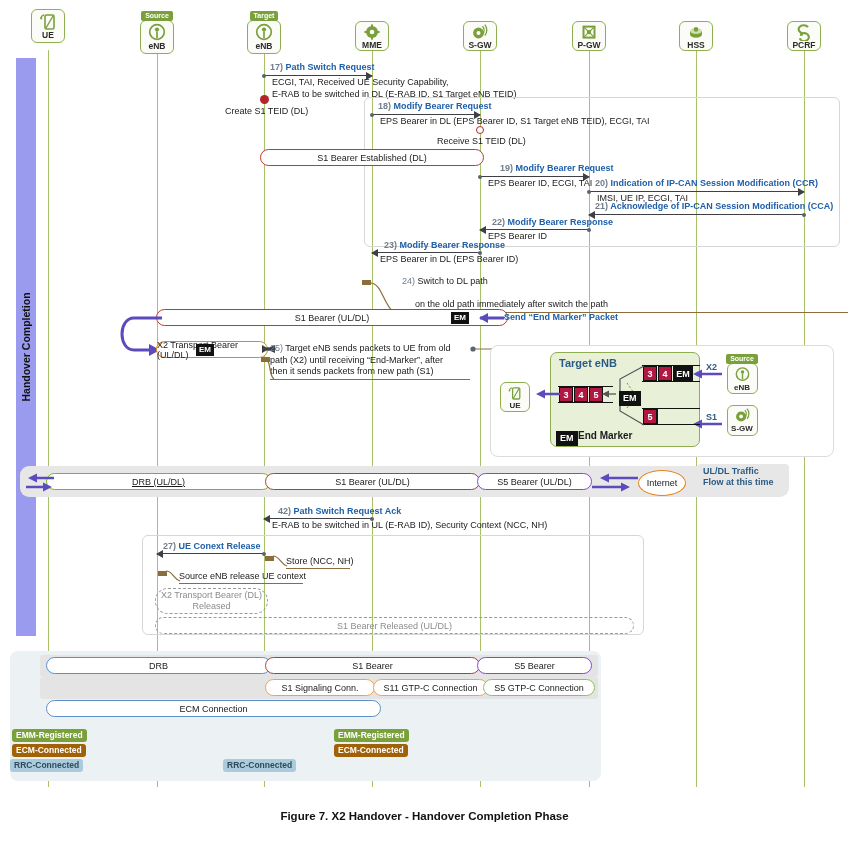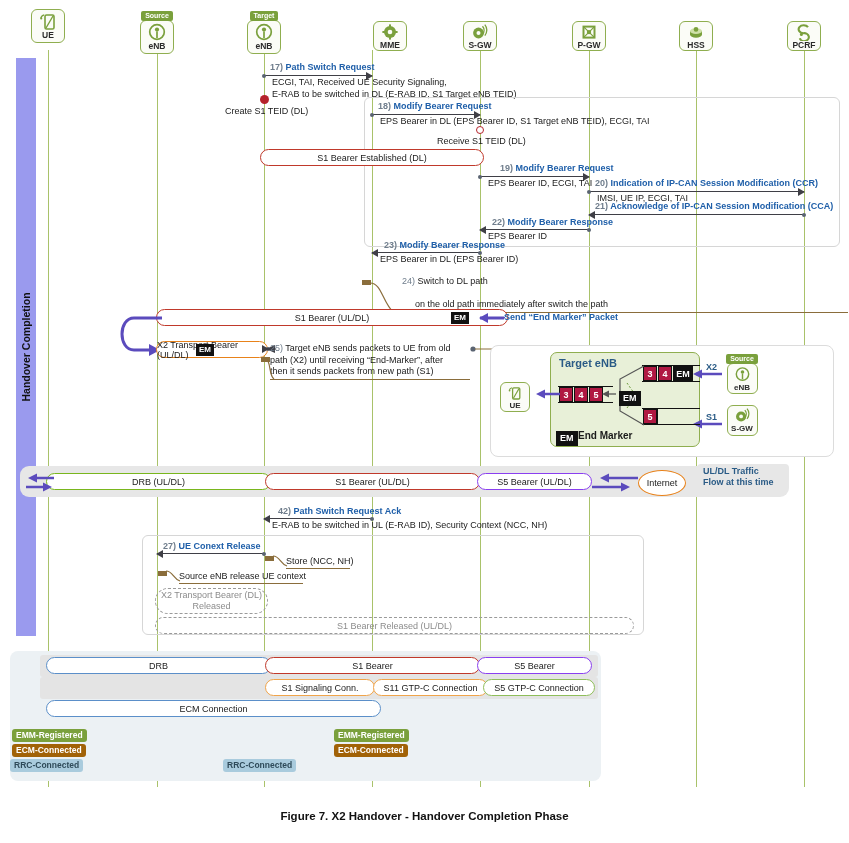--- a/index.html
+++ b/index.html
@@ -67,21 +67,21 @@
     right:auto; left:-1px;
     border-left:0; border-right:7px solid #3f3f46;
   }
 
   
   .pill {
     position:absolute; height:17px; border-radius:9px; border:1.3px solid #c0392b;
     background:#fff; font-size:9px; color:#1a1a1a; display:flex; align-items:center;
     justify-content:center;
   }
-  .pill.green  { border-color:#79b61d; }
+  .pill.green  { border-color:#79b61d;text-decoration:underline; }
   .pill.orange { border-color:#e8821a; }
   .pill.purple { border-color:#8a3ff0; }
   .pill.blue   { border-color:#5b8fc9; }
   .pill.magenta{ border-color:#f03ce0; }
   .pill.lorange{ border-color:#f0a44a; }
   .pill.lgreen { border-color:#8fbe5a;align-items:center; }
   .pill.dashed { border-style:dashed; border-color:#9a9a9a; color:#8c8c8c; background:transparent; }
 
   
   .groupbox { position:absolute; border:1px solid #d6d6d6; border-radius:6px; background:transparent; }
@@ -169,21 +169,21 @@
         <svg width="20" height="19" viewBox="0 0 20 19">
           <circle cx="10" cy="9" r="7.3" fill="none" stroke="#7aa03c" stroke-width="1.7"></circle>
           <circle cx="10" cy="6.6" r="2.1" fill="#7aa03c"></circle>
           <path d="M10 8.4 L10 15" stroke="#7aa03c" stroke-width="1.7"></path>
         </svg>
       </span>
       <div class="lbl">eNB</div>
     </div>
   </div>
 
-  <div class="node" style="left:370px;top:9px">
+  <div class="node" style="left:352px;top:9px">
     <div class="boxw" style="margin-top:12px;height:30px">
       <span>
         <svg width="18" height="17" viewBox="0 0 18 17">
           <circle cx="9" cy="8" r="6" fill="#7aa03c"></circle>
           <circle cx="9" cy="8" r="2.3" fill="#fbfcf7"></circle>
           <g fill="#7aa03c">
             <rect x="8" y="0.4" width="2" height="3"></rect>
               <rect x="8" y="12.6" width="2" height="3"></rect>
             <rect x="1.4" y="7" width="3" height="2"></rect>
               <rect x="13.6" y="7" width="3" height="2"></rect>
@@ -249,21 +249,21 @@
 
   <div class="phasebar">
     <span>Handover Completion</span>
   </div>
 
   <div class="msg-title" style="left:270px;top:62px">
     <span class="num">17)</span>
     <span>Path Switch Request</span>
   </div>
   <div class="arrow" style="left:264px;top:75px;width:108px"></div>
-  <div class="msg-sub" style="left:272px;top:77px">ECGI, TAI, Received UE Security Signaling,</div>
+  <div class="msg-sub" style="left:272px;top:77px">ECGI, TAI, Received UE Security Capability,</div>
   <div class="msg-sub" style="left:272px;top:89px">E-RAB to be switched in DL (E-RAB ID, S1 Target eNB TEID)</div>
 
   <div class="groupbox" style="left:364px;top:97px;width:476px;height:150px"></div>
 
   <div class="dot-red" style="left:260px;top:95px"></div>
   <div class="msg-sub" style="left:225px;top:106px">Create S1 TEID (DL)</div>
 
   <div class="msg-title" style="left:378px;top:101px">
     <span class="num">18)</span>
     <span>Modify Bearer Request</span>

